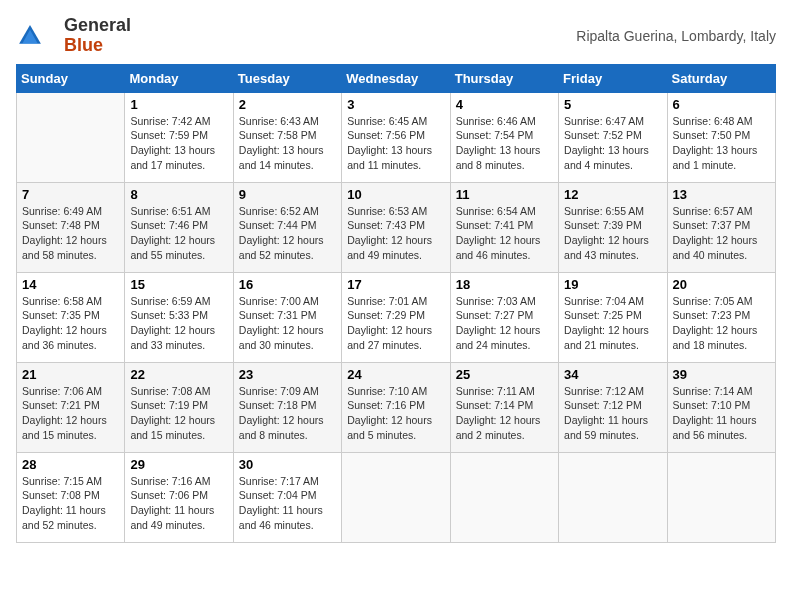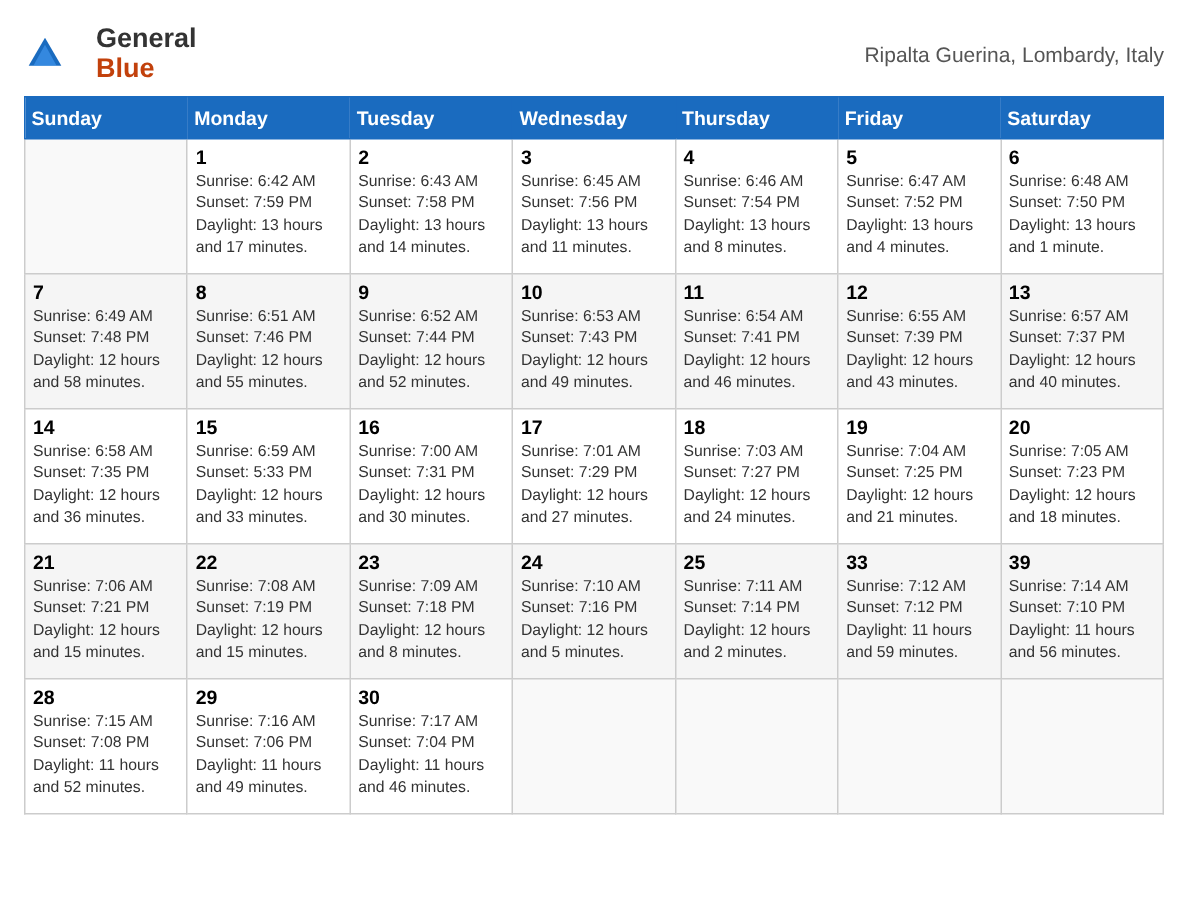--- a/index.html
+++ b/index.html
@@ -122,21 +122,21 @@
       <th>Friday</th>
       <th>Saturday</th>
     </tr>
   </thead>
   <tbody id="calendar-body">
   <tr>
         <td class="empty-cell"></td>
         <td>
           <span class="day-number">1</span>
           <div class="day-detail">
-            <div>Sunrise: 6:42 AM</div>
+            <div>Sunrise: 7:42 AM</div>
             <div>Sunset: 7:59 PM</div>
             <div>Daylight: 13 hours and 17 minutes.</div>
           </div>
         </td>
         <td>
           <span class="day-number">2</span>
           <div class="day-detail">
             <div>Sunrise: 6:43 AM</div>
             <div>Sunset: 7:58 PM</div>
             <div>Daylight: 13 hours and 14 minutes.</div>
@@ -326,21 +326,21 @@
         </td>
         <td>
           <span class="day-number">25</span>
           <div class="day-detail">
             <div>Sunrise: 7:11 AM</div>
             <div>Sunset: 7:14 PM</div>
             <div>Daylight: 12 hours and 2 minutes.</div>
           </div>
         </td>
         <td>
-          <span class="day-number">33</span>
+          <span class="day-number">34</span>
           <div class="day-detail">
             <div>Sunrise: 7:12 AM</div>
             <div>Sunset: 7:12 PM</div>
             <div>Daylight: 11 hours and 59 minutes.</div>
           </div>
         </td>
         <td>
           <span class="day-number">39</span>
           <div class="day-detail">
             <div>Sunrise: 7:14 AM</div>

